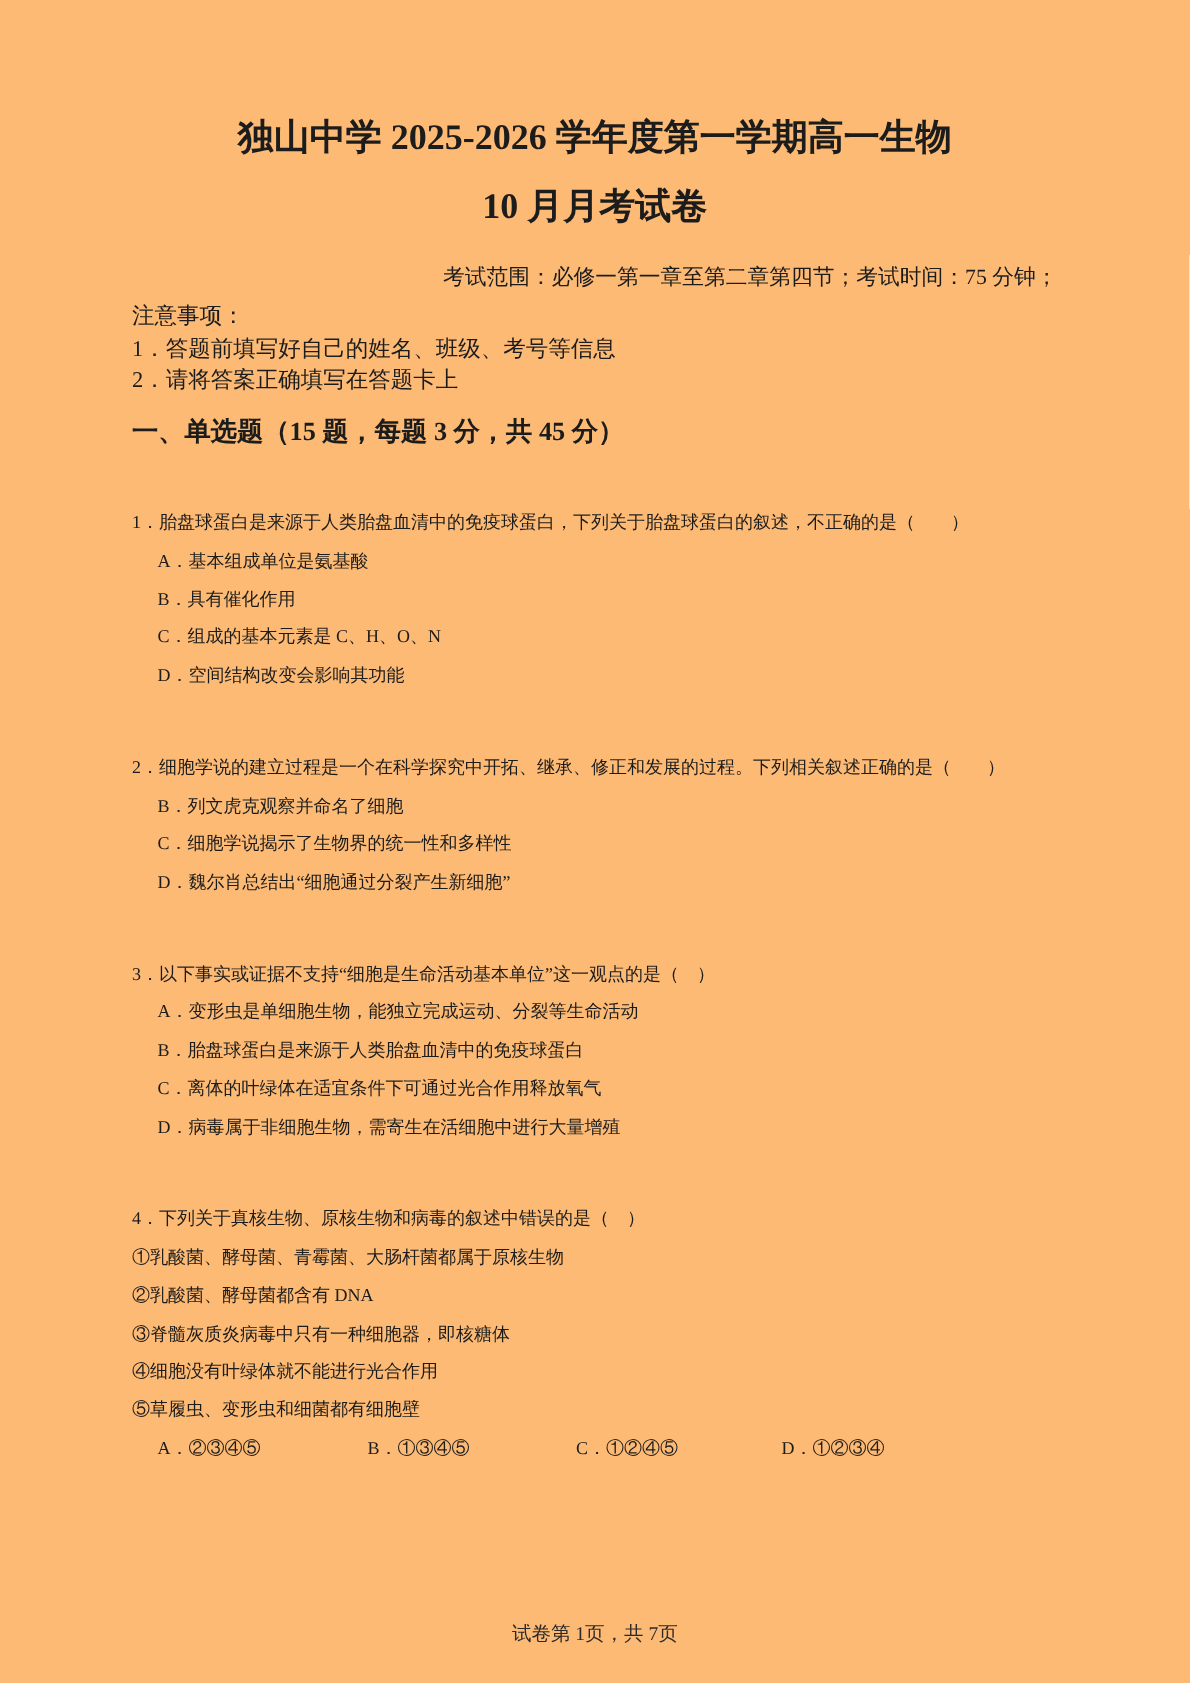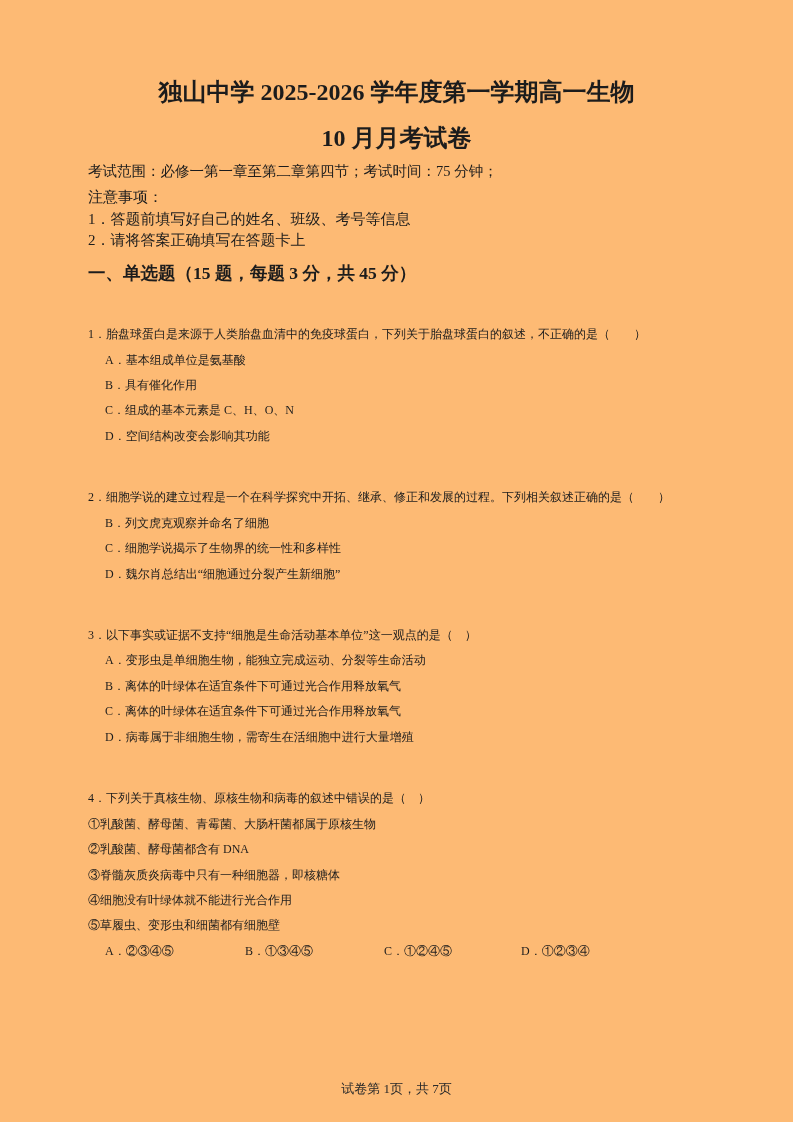--- a/index.html
+++ b/index.html
@@ -22,25 +22,25 @@
     font-weight: bold;
     text-align: center;
     line-height: 1.4;
     margin: 0 0 12px 0;
   }
   .subtitle {
     font-size: 24px;
     font-weight: bold;
     text-align: center;
     line-height: 1.4;
-    margin: 0 0 6px 0;
+    margin: 0 0 20px 0;
   }
   .exam-info {
     font-size: 14.5px;
-    text-align: left;
+    text-align: right;
     line-height: 1.5;
     margin: 0 0 4px 0;
   }
   .notice-heading, .notice-line {
     font-size: 15px;
     line-height: 1.44;
   }
   .section-heading {
     font-size: 17.5px;
     font-weight: bold;
@@ -99,21 +99,21 @@
         <div class="q-option">B．列文虎克观察并命名了细胞</div>
         <div class="q-option">C．细胞学说揭示了生物界的统一性和多样性</div>
         <div class="q-option">D．魏尔肖总结出“细胞通过分裂产生新细胞”</div>
       </div>
     </div>
 
     <div class="q-block">
       <div class="q-stem">3．以下事实或证据不支持“细胞是生命活动基本单位”这一观点的是（　）</div>
       <div class="q-options">
         <div class="q-option">A．变形虫是单细胞生物，能独立完成运动、分裂等生命活动</div>
-        <div class="q-option">B．离体的叶绿体在适宜条件下可通过光合作用释放氧气</div>
+        <div class="q-option">B．胎盘球蛋白是来源于人类胎盘血清中的免疫球蛋白</div>
         <div class="q-option">C．离体的叶绿体在适宜条件下可通过光合作用释放氧气</div>
         <div class="q-option">D．病毒属于非细胞生物，需寄生在活细胞中进行大量增殖</div>
       </div>
     </div>
 
     <div class="q-block">
       <div class="q-stem">4．下列关于真核生物、原核生物和病毒的叙述中错误的是（　）</div>
       <div class="q-statement">①乳酸菌、酵母菌、青霉菌、大肠杆菌都属于原核生物</div>
       <div class="q-statement">②乳酸菌、酵母菌都含有 DNA</div>
       <div class="q-statement">③脊髓灰质炎病毒中只有一种细胞器，即核糖体</div>

